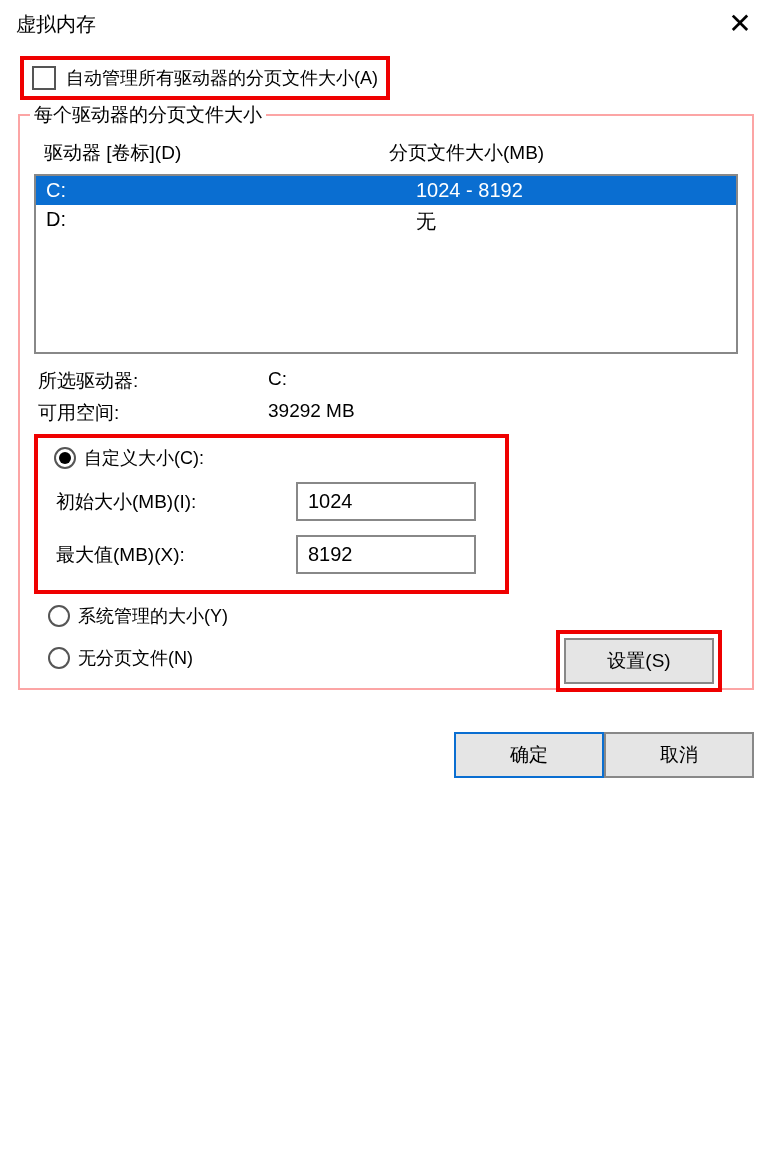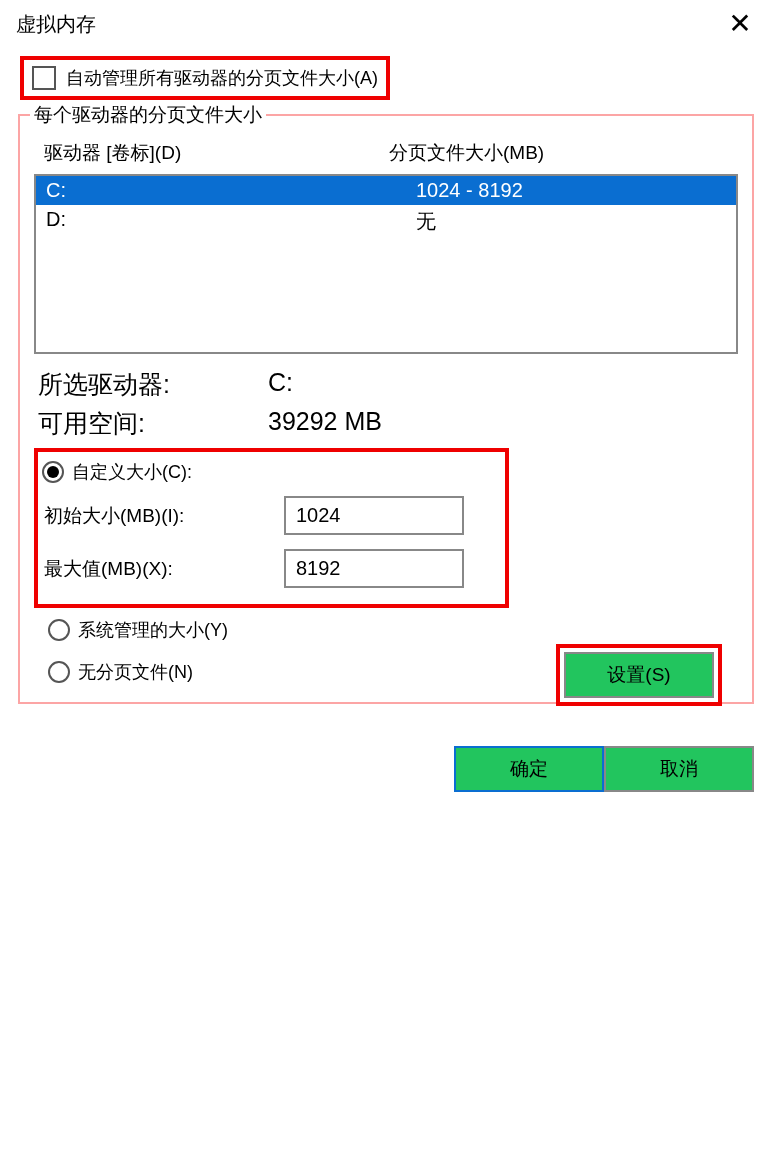--- a/index.html
+++ b/index.html
@@ -83,31 +83,31 @@
       font-size: 20px;
     }
     .drive-row.selected {
       background: #0a6ed1;
       color: #fff;
     }
     .drive-row .cell1 { flex: 1; }
     .drive-row .cell2 { flex: 1; text-align: left; padding-left: 60px;}
     .info-block {
       padding: 14px 4px 0 4px;
-      font-size: 25px;
+      font-size: 19px;
     }
     .info-row {
       display: flex;
       margin-bottom: 6px;
     }
     .info-row .lbl { width: 230px; }
     .info-row .val { }
     .custom-block {
       border: 4px solid #ef0000;
-      padding: 8px 10px 12px 0;
+      padding: 8px 10px 12px 12px;
       margin-top: 8px;
       width: 475px;
     }
     .radio-row {
       display: flex;
       align-items: center;
       gap: 8px;
       margin-bottom: 12px;
       padding-left: 4px;
     }
@@ -147,21 +147,21 @@
     }
     .below-radios .radio-row { margin-bottom: 18px; }
     .set-button-wrap {
       position: absolute;
       right: 16px;
       padding: 4px;
       border: 4px solid #ef0000;
     }
     .btn {
       border: 2px solid #888;
-      background: #22c55e;
+      background: #e5e5e5;
       padding: 8px 0;
       font-size: 19px;
       font-family: inherit;
       text-align: center;
       cursor: default;
       min-width: 150px;
     }
     .btn.primary {
       border: 2px solid #0a6ed1;
     }

